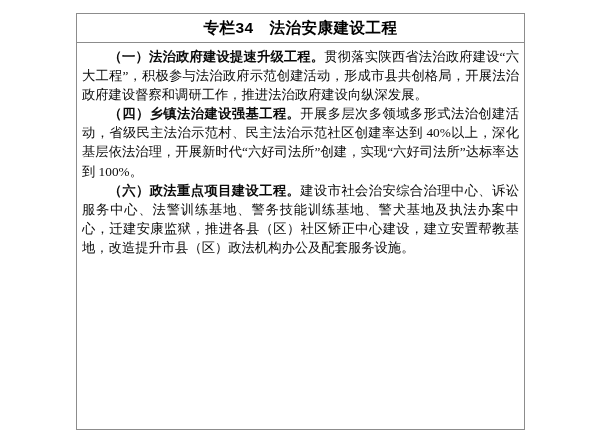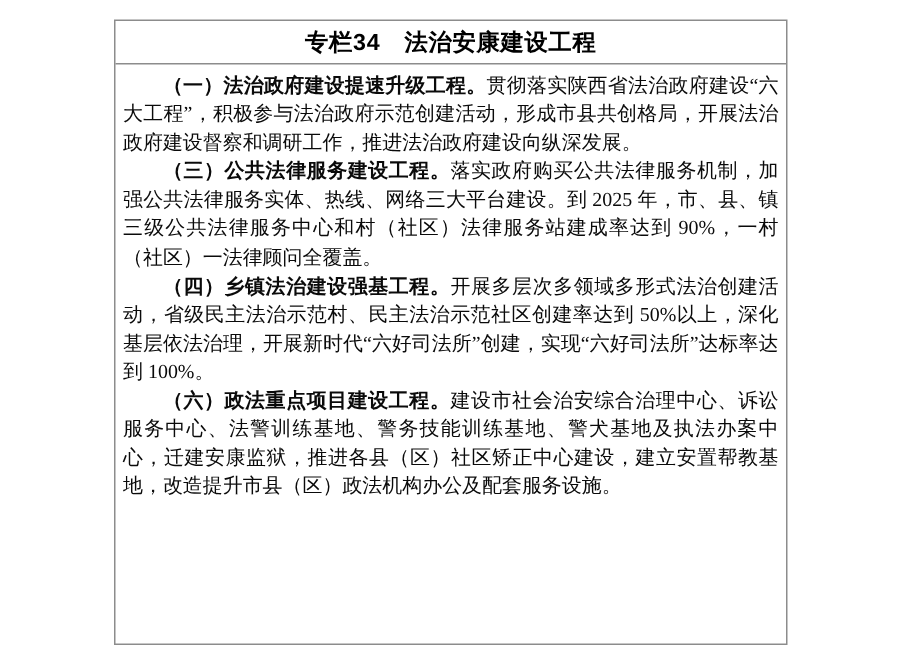--- a/index.html
+++ b/index.html
@@ -61,24 +61,21 @@
 
     <div class="title-row">
       <span class="doc-title">专栏34　法治安康建设工程</span>
     </div>
 
     <div class="doc-body">
       <p class="para">
         <span class="para-lead">（一）法治政府建设提速升级工程。</span><span>贯彻落实陕西省法治政府建设“六大工程”，积极参与法治政府示范创建活动，形成市县共创格局，开展法治政府建设督察和调研工作，推进法治政府建设向纵深发展。</span>
       </p>
       <p class="para">
-        <span class="para-lead">（三）公共法律服务建设工程。</span><span>落实政府购买公共法律服务机制，加强公共法律服务实体、热线、网络三大平台建设。到 2025 年，市、县、镇三级公共法律服务中心和村（社区）法律服务站建成率达到 90%，一村（社区）一法律顾问全覆盖。</span>
-      </p>
-      <p class="para">
-        <span class="para-lead">（四）乡镇法治建设强基工程。</span><span>开展多层次多领域多形式法治创建活动，省级民主法治示范村、民主法治示范社区创建率达到 50%以上，深化基层依法治理，开展新时代“六好司法所”创建，实现“六好司法所”达标率达到 100%。</span>
+        <span class="para-lead">（四）乡镇法治建设强基工程。</span><span>开展多层次多领域多形式法治创建活动，省级民主法治示范村、民主法治示范社区创建率达到 40%以上，深化基层依法治理，开展新时代“六好司法所”创建，实现“六好司法所”达标率达到 100%。</span>
       </p>
       <p class="para">
         <span class="para-lead">（六）政法重点项目建设工程。</span><span>建设市社会治安综合治理中心、诉讼服务中心、法警训练基地、警务技能训练基地、警犬基地及执法办案中心，迁建安康监狱，推进各县（区）社区矫正中心建设，建立安置帮教基地，改造提升市县（区）政法机构办公及配套服务设施。</span>
       </p>
     </div>
 
   </div>
 </div>
 
 </body></html>

